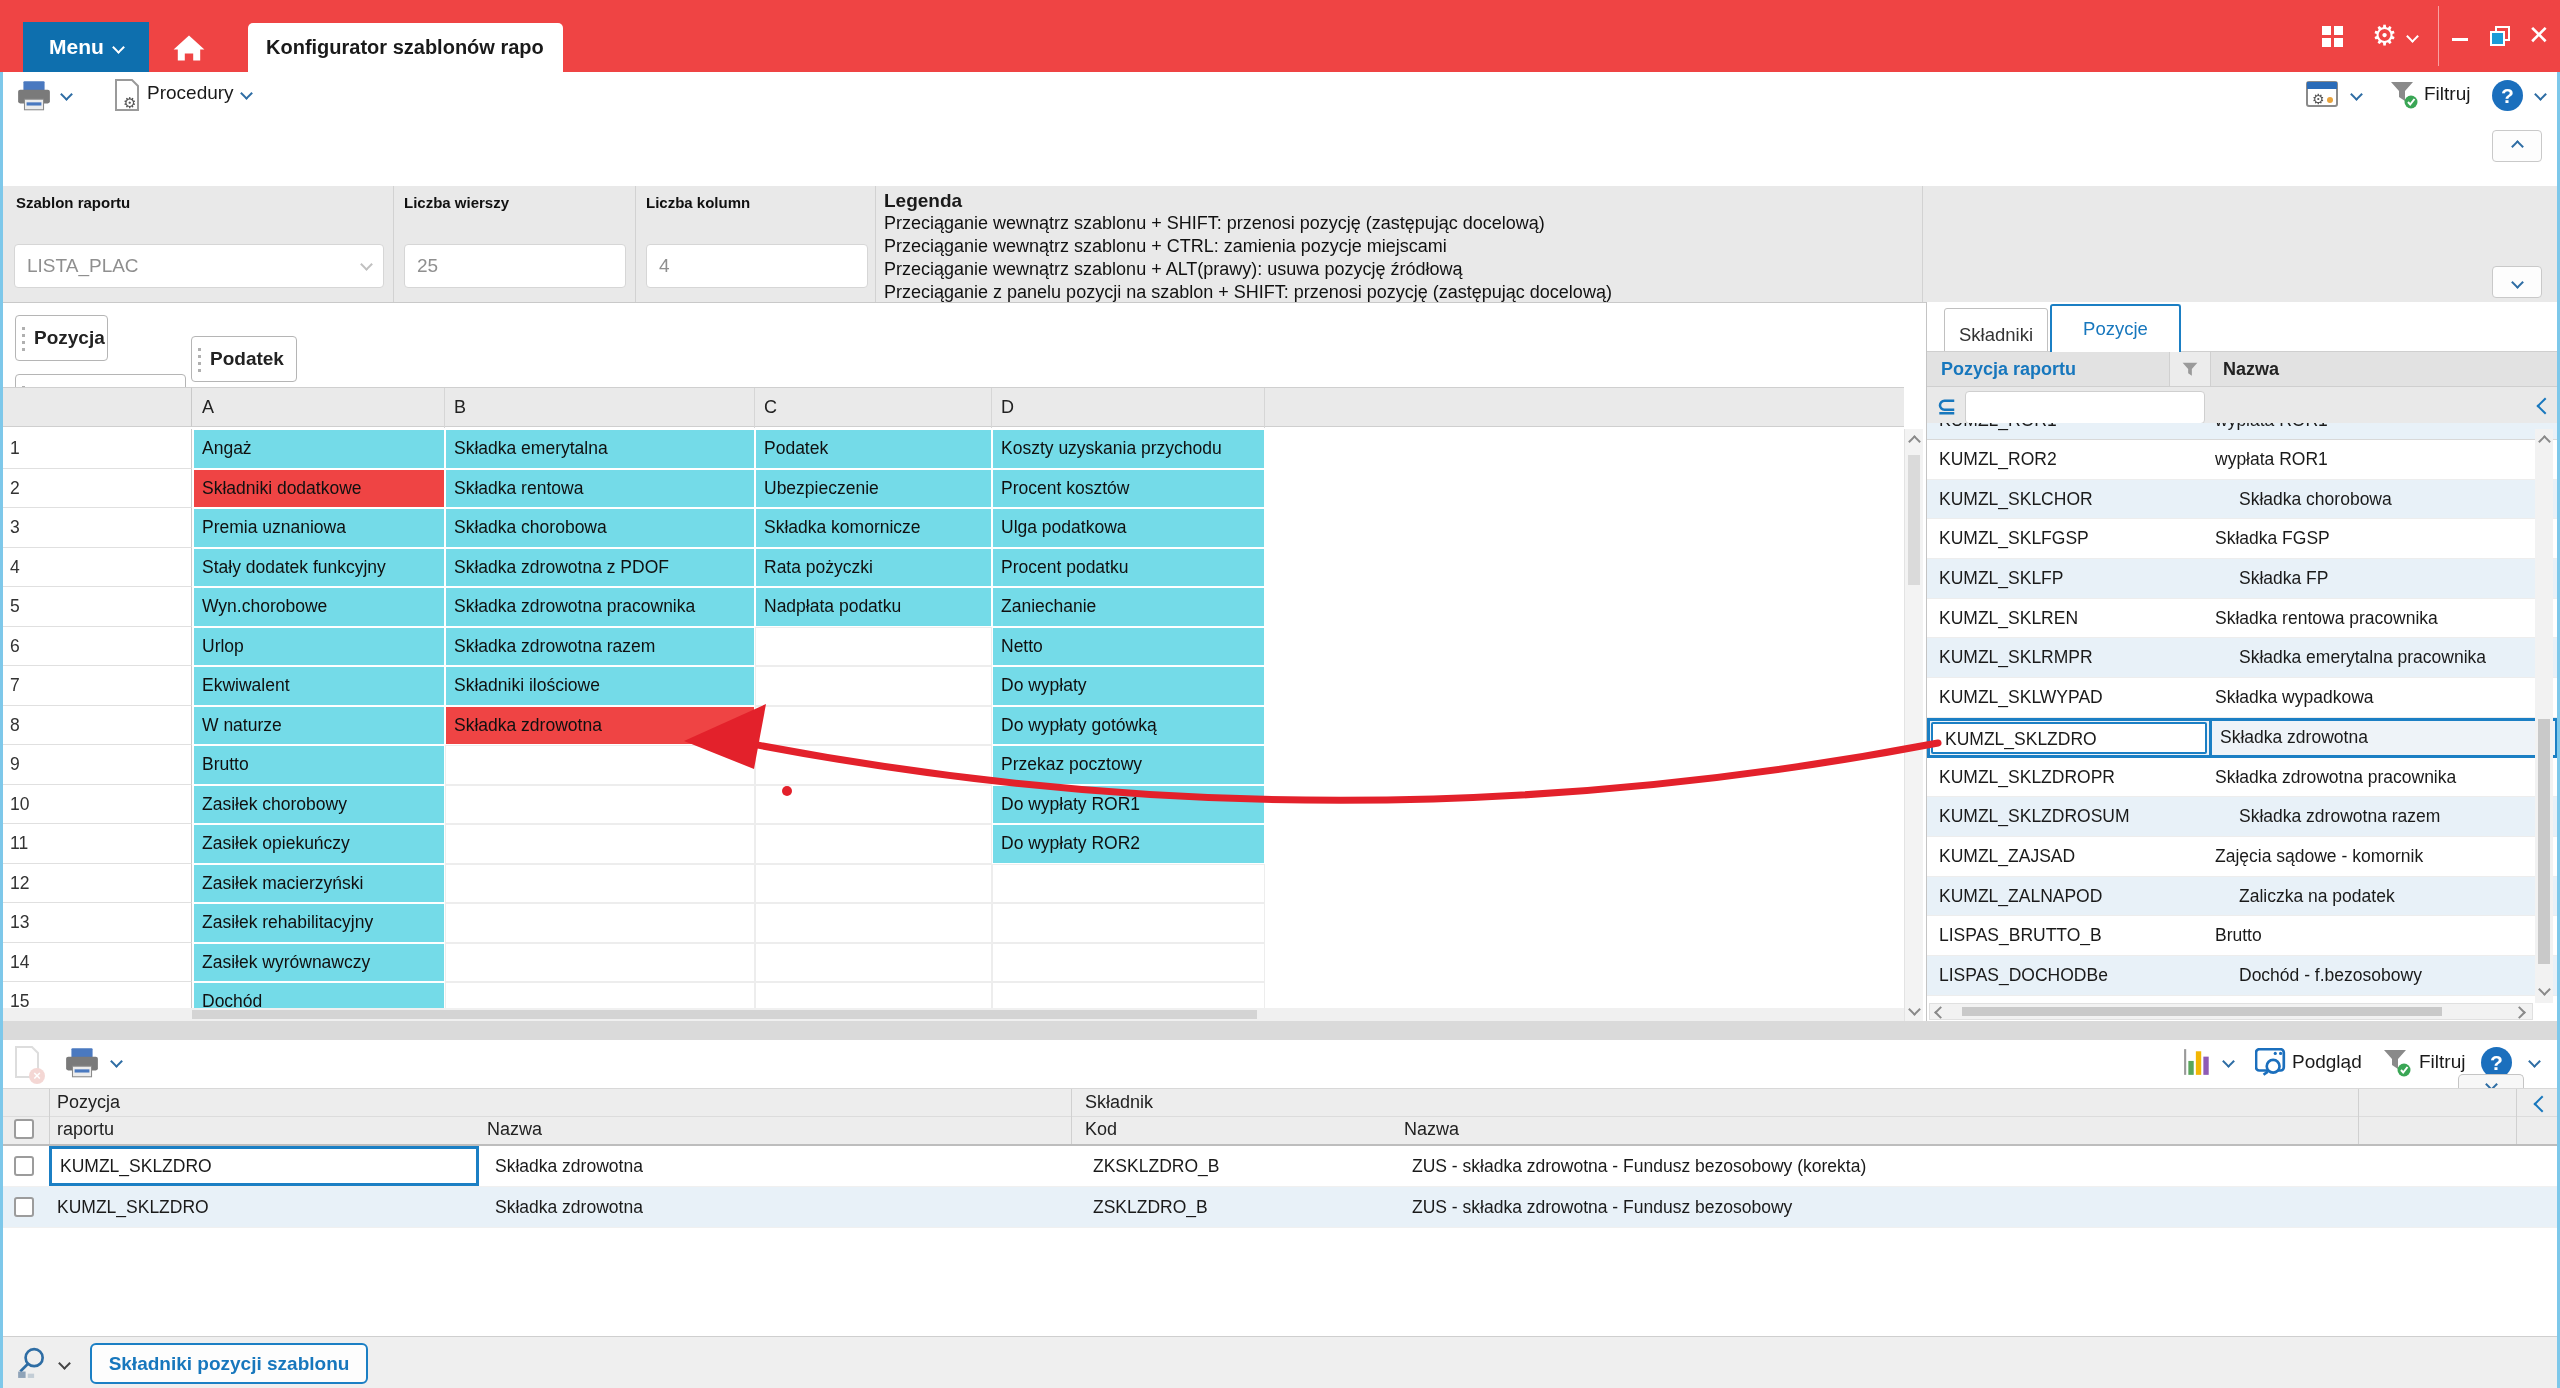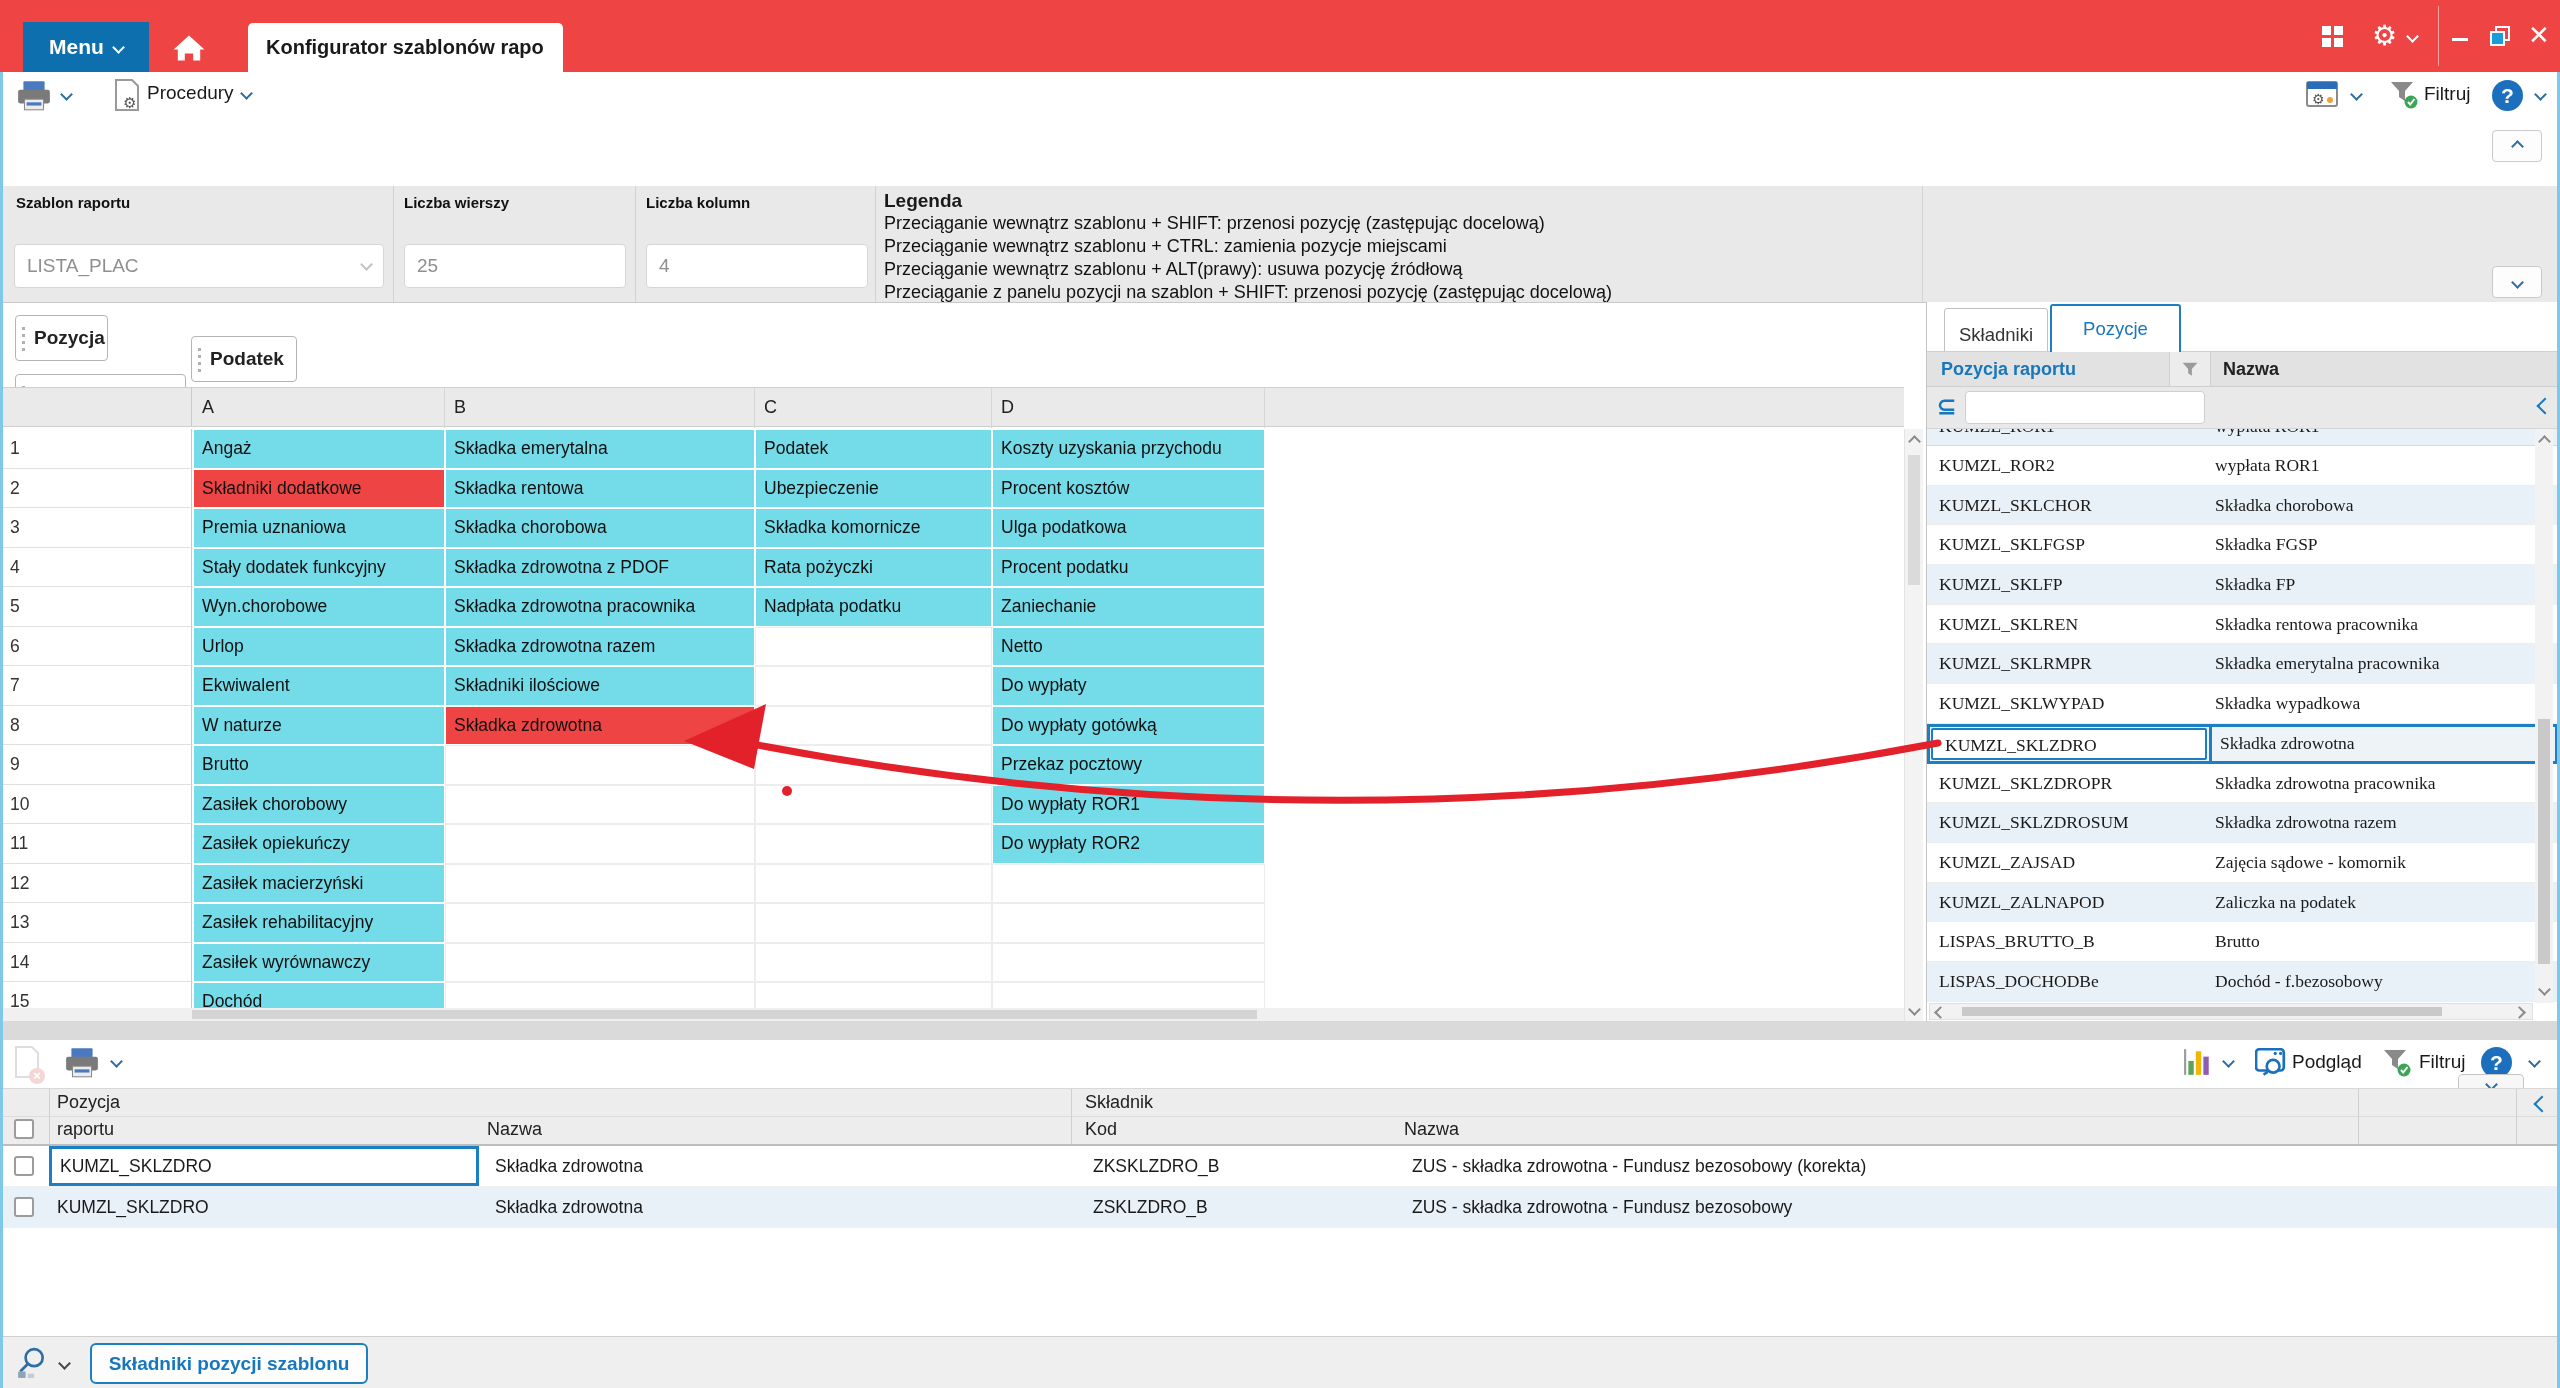--- a/index.html
+++ b/index.html
@@ -78,25 +78,25 @@
   .rtab{position:absolute;background:#fff;font-size:18.5px;display:flex;align-items:center;justify-content:center;box-sizing:border-box;}
   .rtab.inactive{left:17px;top:6px;width:104px;height:54px;border:1px solid #c0c0c0;border-radius:3px 3px 0 0;color:#333;}
   .rtab.active{left:123px;top:2px;width:131px;height:48px;border:2px solid #1b7fc4;border-bottom:none;border-radius:3px 3px 0 0;color:#1777bd;z-index:2;}
   .rhead{position:absolute;left:0;top:49px;width:631px;height:36px;background:#e2e2e2;border-top:1px solid #cfcfcf;border-bottom:1px solid #cfcfcf;box-sizing:border-box;}
   .rhead .c1{position:absolute;left:14px;top:0;line-height:34px;font-size:18px;font-weight:bold;color:#1777bd;}
   .rhead .funnelbox{position:absolute;left:242px;top:0;width:40px;height:34px;background:#ececec;border-left:1px solid #d0d0d0;border-right:1px solid #d0d0d0;display:flex;align-items:center;justify-content:center;}
   .rhead .c2{position:absolute;left:296px;top:0;line-height:34px;font-size:18px;font-weight:bold;color:#222;}
   .rfilter{position:absolute;left:0;top:85px;width:631px;height:42px;background:#e9e9e9;border-bottom:1px solid #d5d5d5;box-sizing:border-box;}
   .rfilter .op{position:absolute;left:10px;top:6px;font-size:23px;font-weight:bold;color:#1777bd;}
   .rfilter input{position:absolute;left:38px;top:4px;width:240px;height:33px;border:1px solid #cfcfcf;border-radius:4px;background:#fff;box-sizing:border-box;}
-  .rlist{position:absolute;left:0;top:127px;width:631px;font-family:Liberation Serif, serif;}
+  .rlist{position:absolute;left:0;top:121px;width:631px;}
   .prow{display:flex;height:39.7px;box-sizing:border-box;border-bottom:1px solid #ededed;background:#fff;font-size:17.5px;}
   .prow .pcode{width:280px;padding-left:12px;line-height:38px;white-space:nowrap;overflow:hidden;box-sizing:border-box;}
   .prow .pname{flex:1;padding-left:8px;line-height:38px;white-space:nowrap;overflow:hidden;}
-  .prow.alt{background:#e8f1f8;}
+  .prow.alt{background:#e8f1f8;gap:24px;}
   .prow.partial{height:17px;overflow:hidden;background:#e8f1f8;border-bottom:1px solid #d8d8d8;}
   .prow.partial .pcode,.prow.partial .pname{margin-top:-22px;}
   .prow.sel{border:3px solid #1b7fc4;background:#eef3f8;}
   .prow.sel .pcode{background:#fff;border:2px solid #1b7fc4;border-radius:2px;margin:1px 0 1px 1px;line-height:31px;width:276px;}
   .prow.sel .pname{border-left:3px solid #1b7fc4;margin-left:2px;line-height:33px;}
   .rvsb{position:absolute;left:608px;top:127px;width:18px;height:574px;background:#f2f2f2;}
   .rvsb .thumb{position:absolute;left:3px;top:290px;width:12px;height:245px;background:#c9c9c9;}
   .rhsb{position:absolute;left:2px;top:701px;width:604px;height:17px;background:#f2f2f2;border:1px solid #e0e0e0;box-sizing:border-box;}
   .rhsb .thumb{position:absolute;left:32px;top:3px;width:480px;height:9px;background:#c9c9c9;}
   

